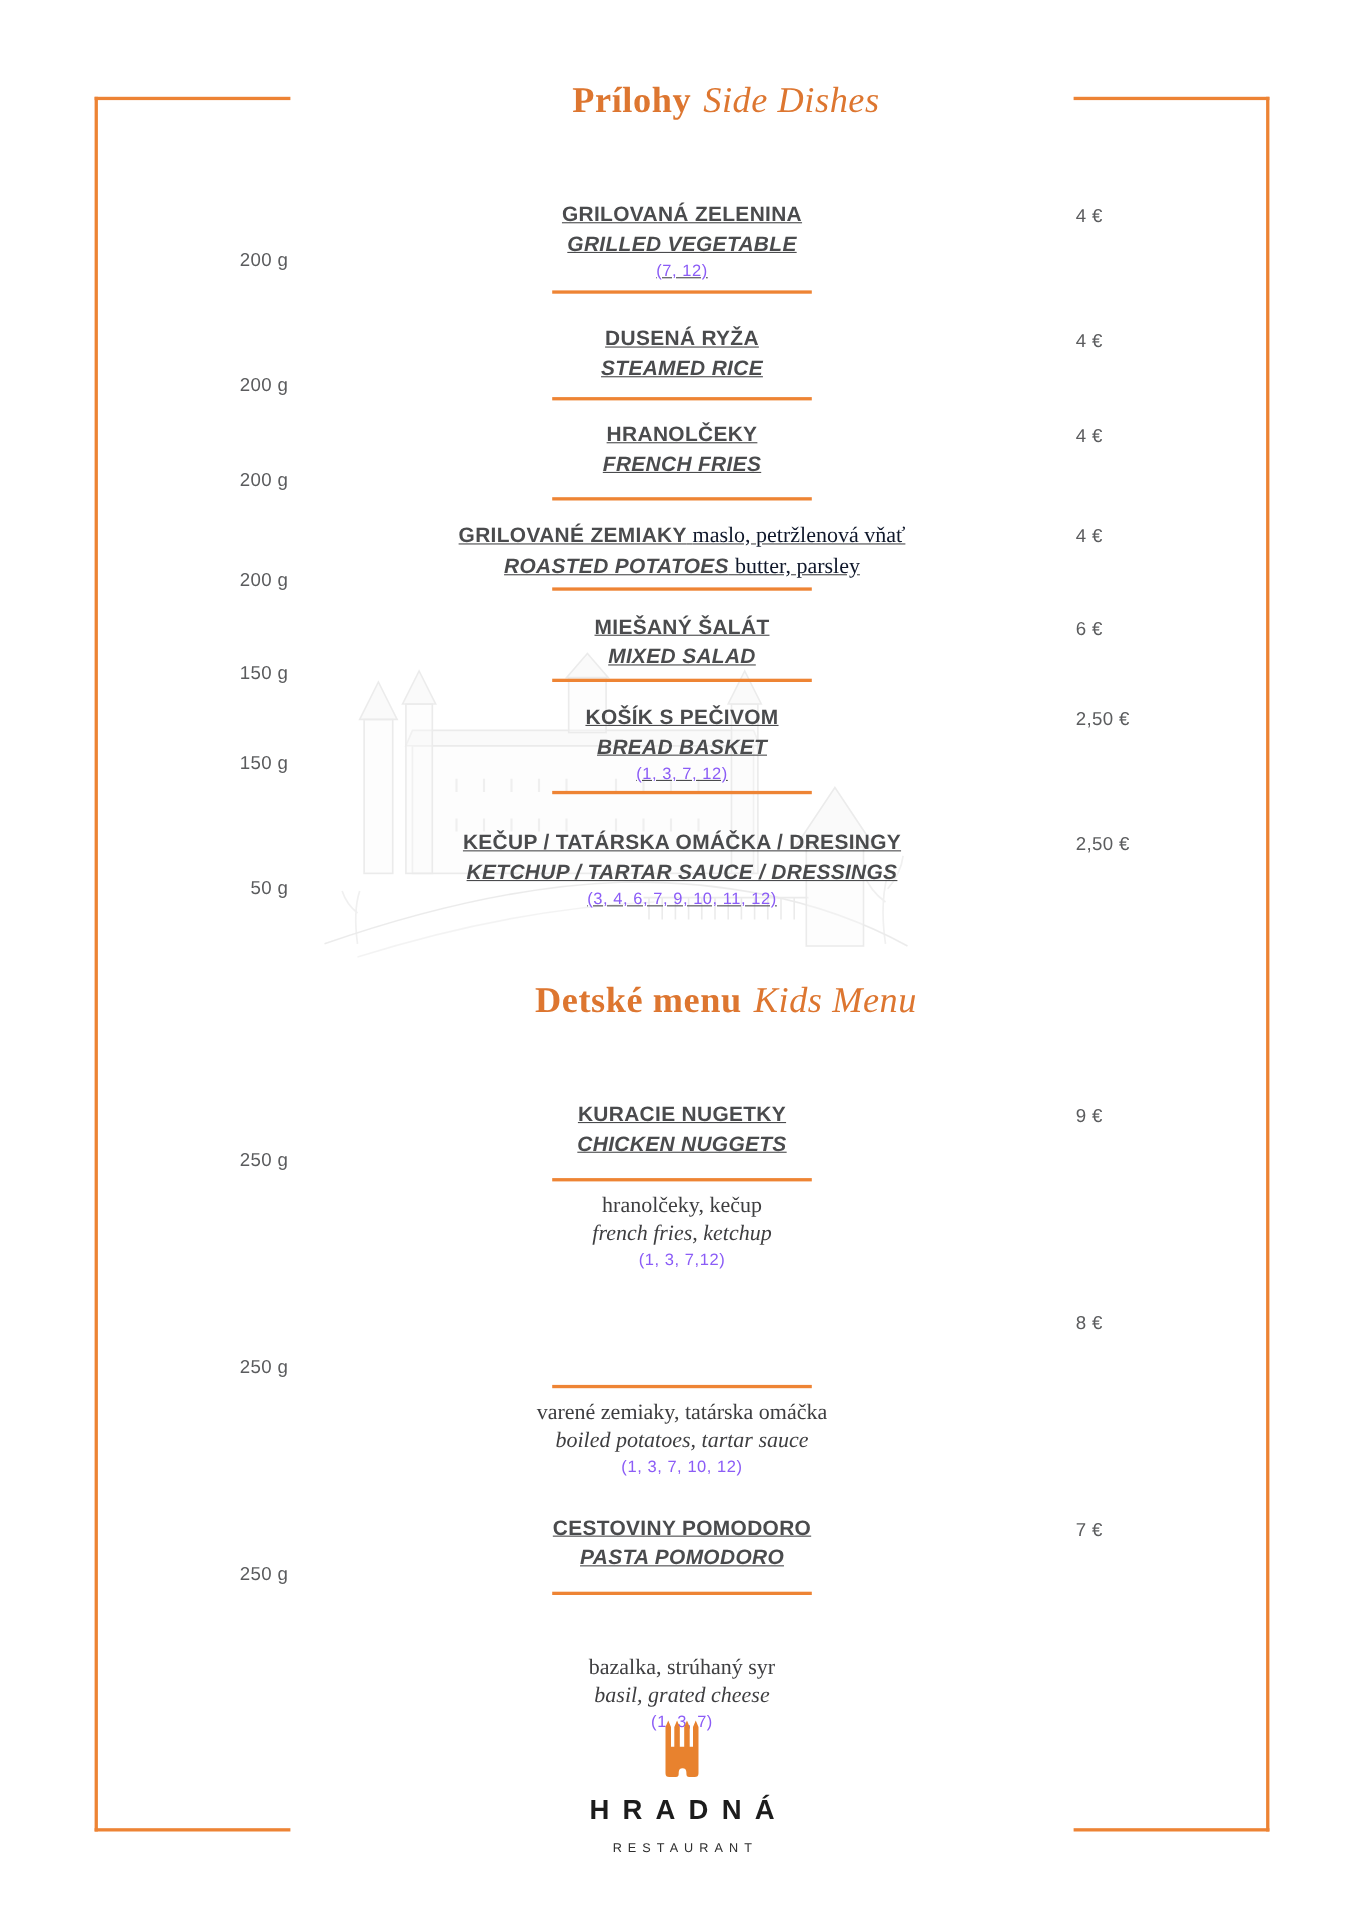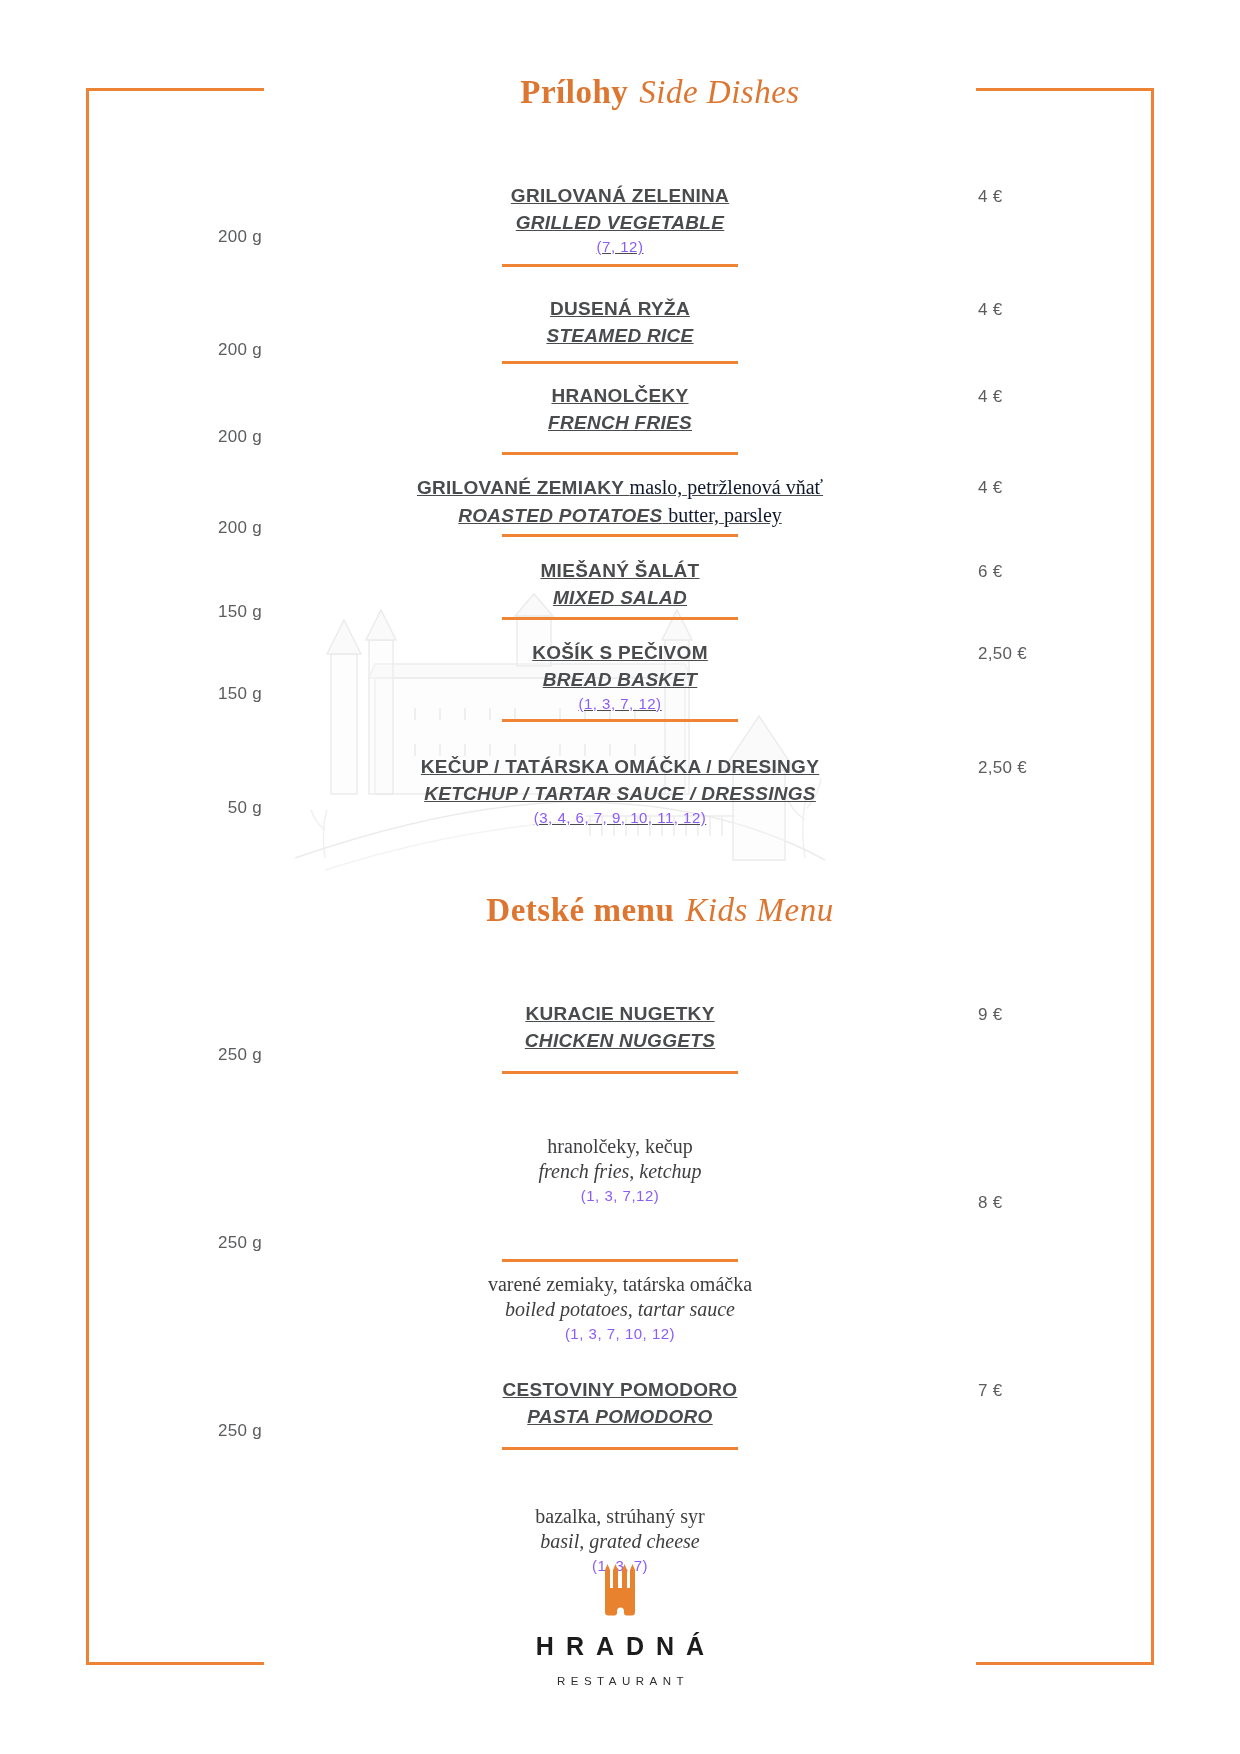--- a/index.html
+++ b/index.html
@@ -155,21 +155,21 @@
 
 <div class="row" style="top:1004px;">
   <div class="weight">250 g</div>
   <div class="name">
     <div class="t-sk">KURACIE NUGETKY</div>
     <div class="t-en">CHICKEN NUGGETS</div>
   </div>
   <div class="price">9 €</div>
 </div>
 <div class="divider" style="top:1071px;"></div>
-<div class="desc" style="top:1136px;">
+<div class="desc" style="top:1086px;">
   <div class="d-sk">hranolčeky, kečup</div>
   <div class="d-en">french fries, ketchup</div>
   <div class="allerg">(1, 3, 7,12)</div>
 </div>
 
 <div class="row" style="top:1192px;">
   <div class="weight">250 g</div>
   <div class="price">8 €</div>
 </div>
 <div class="divider" style="top:1259px;"></div>

